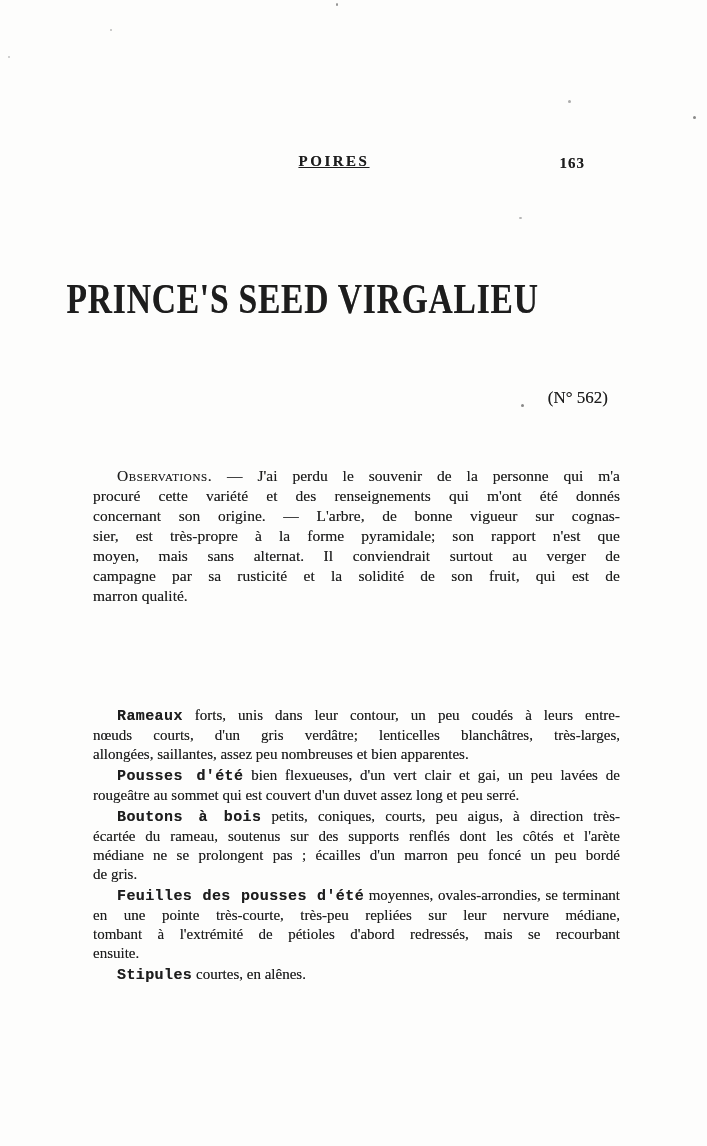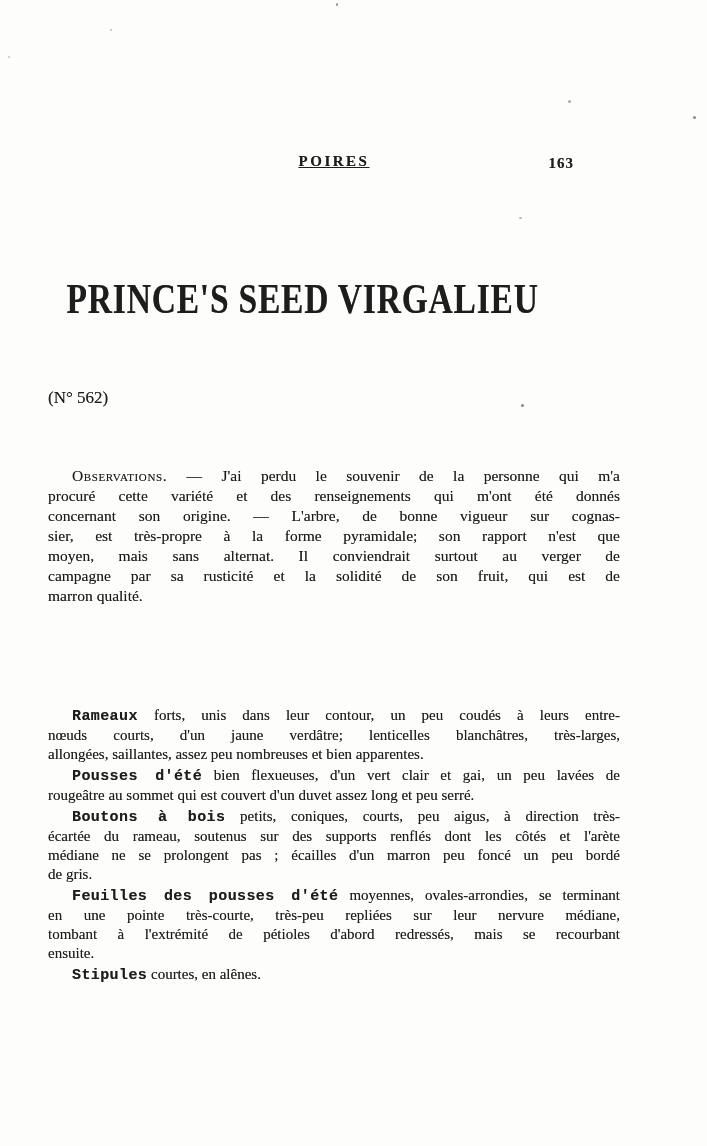--- a/index.html
+++ b/index.html
@@ -30,21 +30,21 @@
     position: absolute;
     left: 0;
     right: 0;
     text-align: center;
     letter-spacing: 2.5px;
     font-weight: 600;
     text-decoration: underline;
   }
   .page-number {
     position: absolute;
-    right: 46px;
+    right: 35px;
     top: 2px;
     letter-spacing: 1px;
     font-weight: 600;
   }
   .title {
     position: absolute;
     top: 274px;
     left: 0;
     width: 707px;
     margin: 0;
@@ -56,21 +56,21 @@
     letter-spacing: 1px;
     white-space: nowrap;
     transform: scaleX(0.78);
     transform-origin: center;
   }
   .catalog-number {
     position: absolute;
     top: 388px;
     left: 48px;
     width: 560px;
-    text-align: left;
+    text-align: right;
     font-size: 17px;
   }
   .observations {
     position: absolute;
     top: 466px;
     left: 48px;
     width: 572px;
     font-size: 15.5px;
     line-height: 20px;
   }
@@ -89,20 +89,21 @@
     top: 706px;
     left: 48px;
     width: 572px;
     font-size: 15px;
     line-height: 19px;
   }
   .para { margin: 0 0 2px 0; }
   .line {
     text-align: justify;
     text-align-last: justify;
+    margin-left: 45px;
   }
   .line.last { text-align-last: left; }
   .line.first { text-indent: 24px; }
   .lead-bold {
     font-weight: 700;
     letter-spacing: 0.4px;
     font-family: Liberation Mono, monospace;
   }
   .lead-smallcaps {
     font-variant: small-caps;
@@ -139,21 +140,21 @@
         <div class="line">moyen, mais sans alternat. Il conviendrait surtout au verger de</div>
         <div class="line">campagne par sa rusticité et la solidité de son fruit, qui est de</div>
         <div class="line last">marron qualité.</div>
       </div>
     </div>
 
 
   <div class="description" id="description">
       <div class="para">
         <div class="line first"><span class="lead-bold">Rameaux</span> forts, unis dans leur contour, un peu coudés à leurs entre-</div>
-        <div class="line">nœuds courts, d'un jaune verdâtre; lenticelles blanchâtres, très-larges,</div>
+        <div class="line">nœuds courts, d'un gris verdâtre; lenticelles blanchâtres, très-larges,</div>
         <div class="line last">allongées, saillantes, assez peu nombreuses et bien apparentes.</div>
       </div>
       <div class="para">
         <div class="line first"><span class="lead-bold">Pousses d'été</span> bien flexueuses, d'un vert clair et gai, un peu lavées de</div>
         <div class="line last">rougeâtre au sommet qui est couvert d'un duvet assez long et peu serré.</div>
       </div>
       <div class="para">
         <div class="line first"><span class="lead-bold">Boutons à bois</span> petits, coniques, courts, peu aigus, à direction très-</div>
         <div class="line">écartée du rameau, soutenus sur des supports renflés dont les côtés et l'arète</div>
         <div class="line">médiane ne se prolongent pas ; écailles d'un marron peu foncé un peu bordé</div>

